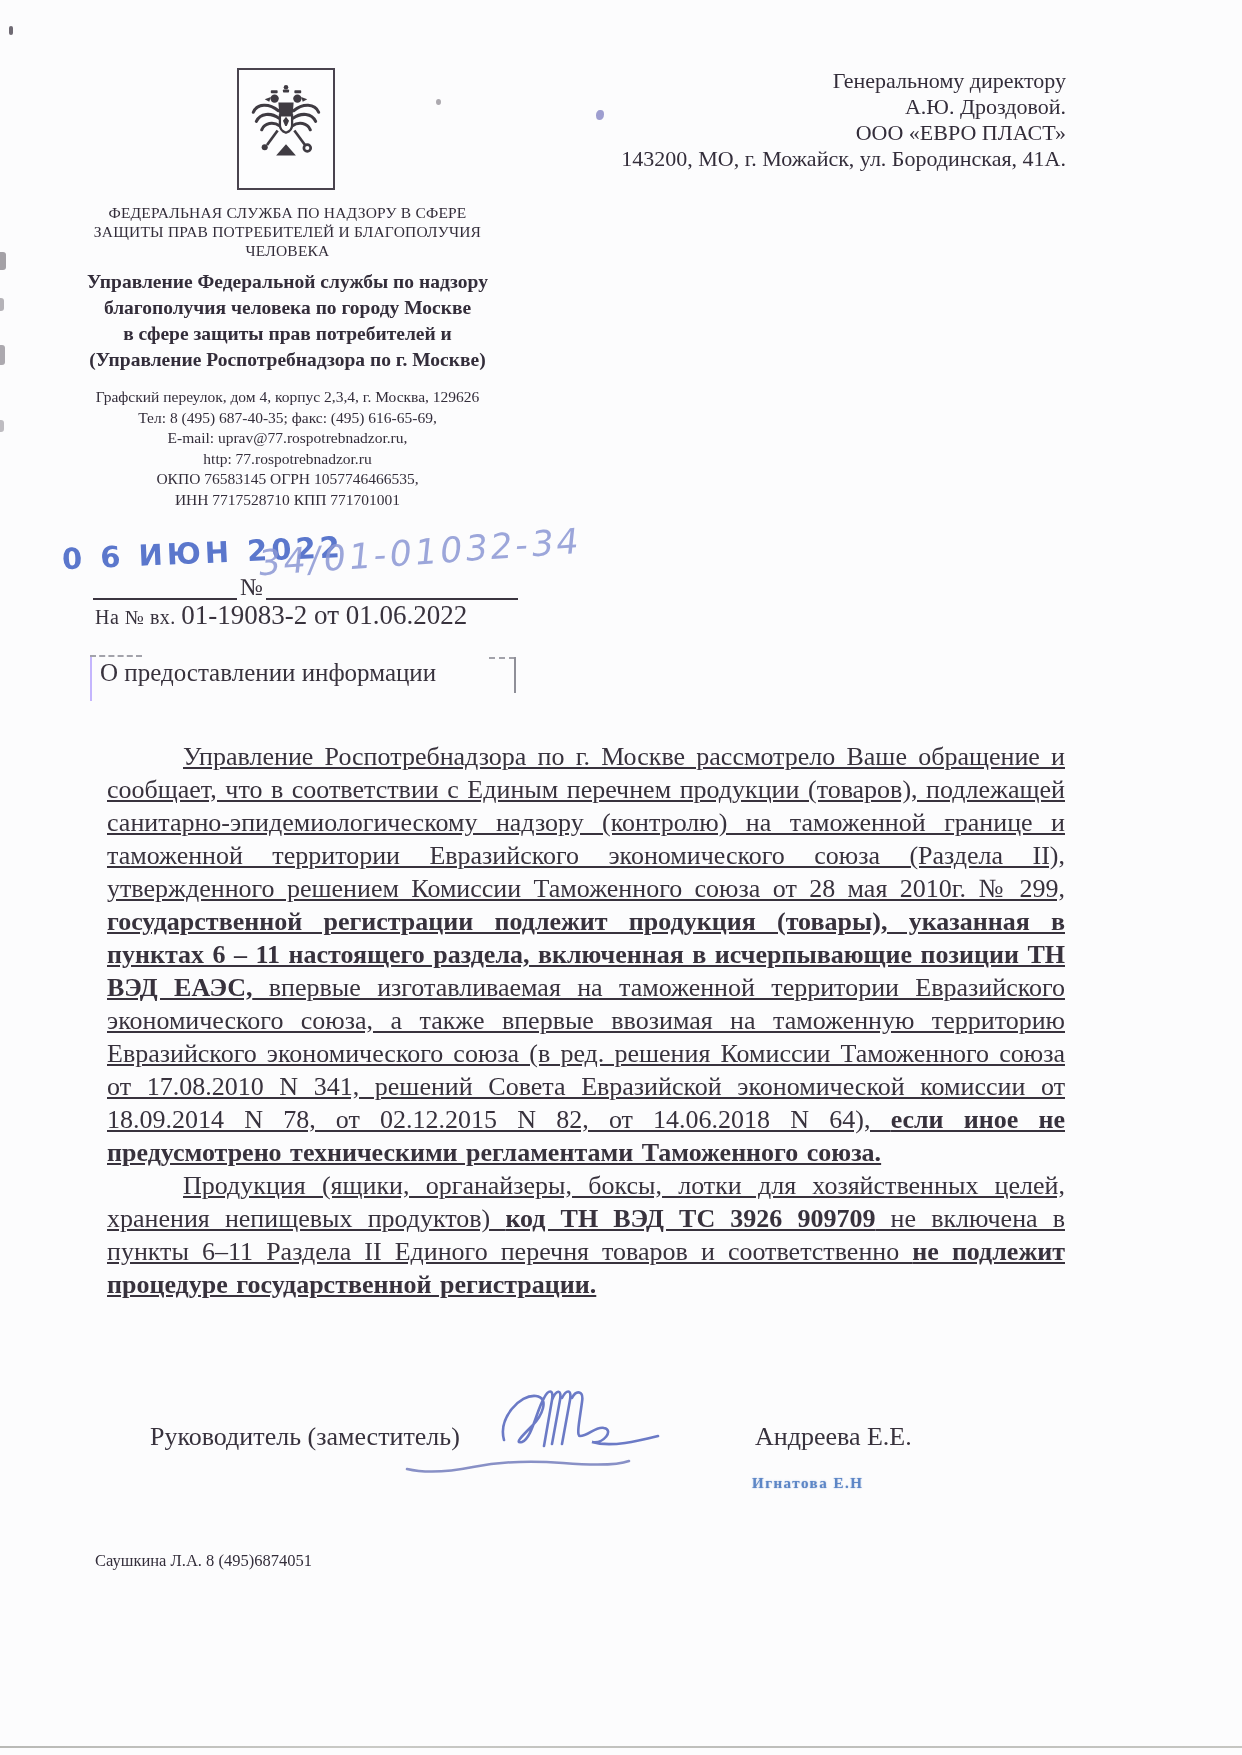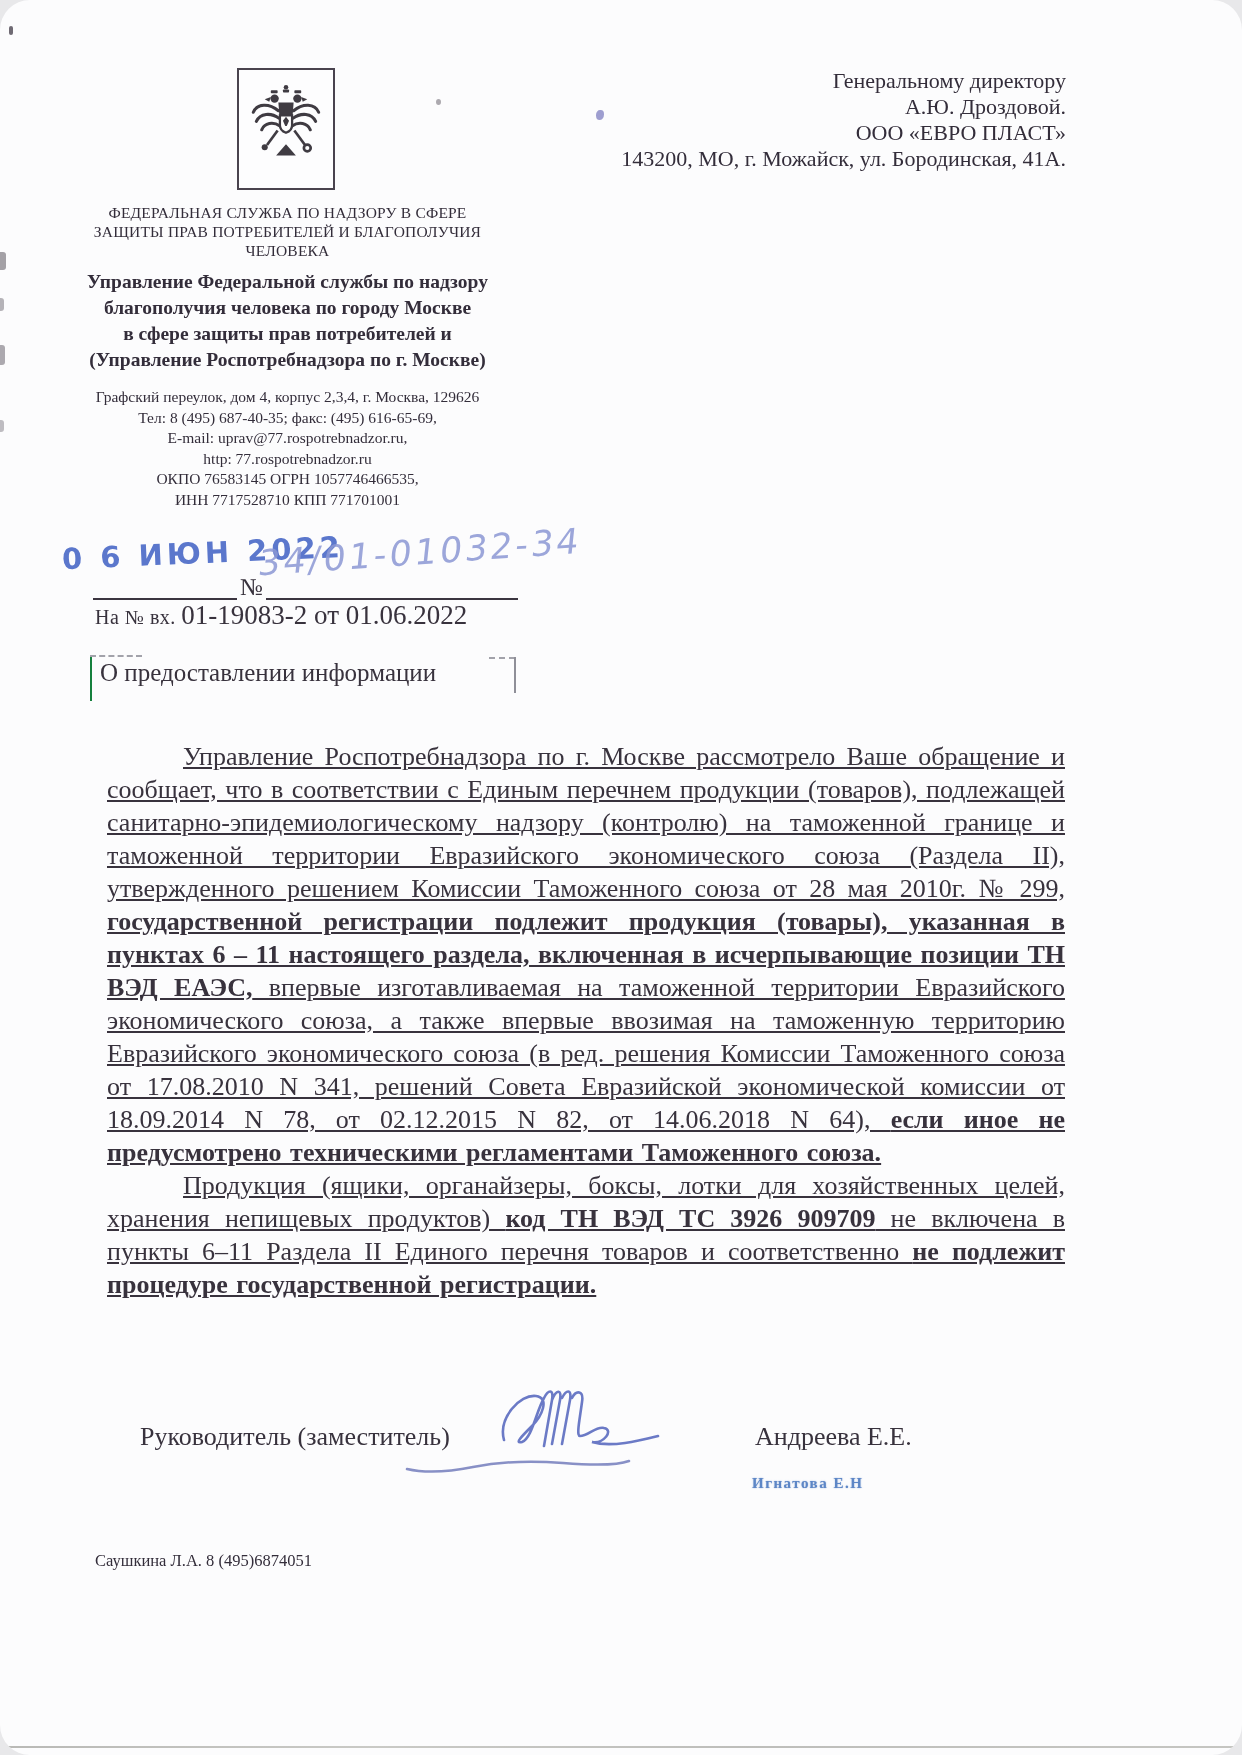--- a/index.html
+++ b/index.html
@@ -4,21 +4,20 @@
 <style>
   html,body{margin:0;padding:0;background:#e8e8ea;}
   .page{
     position:relative;
     width:1242px;height:1755px;
     margin:0 auto;
     background:#fcfcfd;
     overflow:hidden;
     font-family:"Liberation Serif","DejaVu Serif",serif;
     color:#38323d;
-    border-radius:30px;
   }
   
   .emblem{
     position:absolute;left:237px;top:68px;width:94px;height:118px;
     border:2px solid #49434e;display:flex;align-items:center;justify-content:center;
     background:#fdfdfe;
   }
   .recipient{
     position:absolute;top:68px;right:176px;
     text-align:right;font-size:22px;line-height:26px;color:#332d3a;
@@ -47,38 +46,38 @@
     font-family:"DejaVu Sans","Liberation Sans",sans-serif;
     font-size:35px;color:#8c98d4;opacity:.85;
     transform:rotate(-4deg) skewX(-10deg);letter-spacing:3px;white-space:nowrap;
   }
   .ref-row{position:absolute;left:95px;top:600px;white-space:nowrap;}
   .ref-label{font-size:20px;letter-spacing:.5px;}
   .ref-value{font-size:27px;}
   
   .subject{
     position:absolute;left:90px;top:655px;padding:4px 0 14px 8px;
-    border-left:2px solid #15803d;
+    border-left:2px solid #c4b5fd;
     font-size:25px;color:#38323d;
   }
   .subject::before{
     content:"";position:absolute;left:-2px;top:0;width:52px;height:0;
     border-top:2px dashed #a2a2aa;
   }
   .corner-right-dash{position:absolute;left:489px;top:657px;width:26px;border-top:2px dashed #a2a2aa;}
   .corner-right-vert{position:absolute;left:514px;top:657px;height:36px;border-left:2px solid #8f8f98;}
   
   .body-text{position:absolute;left:107px;top:740px;width:958px;text-decoration:underline;}
   .para{
     margin:0;font-size:26px;line-height:33px;text-align:justify;
     text-indent:76px;color:#38323d;word-spacing:2px;
   }
   .para .b{font-weight:bold;}
   
-  .sig-title{position:absolute;left:140px;top:1422px;font-size:26px;}
+  .sig-title{position:absolute;left:150px;top:1422px;font-size:26px;}
   .sig-swoosh{position:absolute;left:403px;top:1455px;}
   .sig-autograph{position:absolute;left:492px;top:1378px;}
   .sig-name{position:absolute;left:755px;top:1422px;font-size:26px;}
   .sig-stamp{
     position:absolute;left:752px;top:1475px;
     font-size:15px;font-weight:bold;letter-spacing:1.5px;
     color:#5d86c6;text-shadow:0 0 1.5px rgba(93,134,198,.65);
   }
   .executor{position:absolute;left:95px;top:1551px;font-size:16.5px;color:#332d3a;}
   

